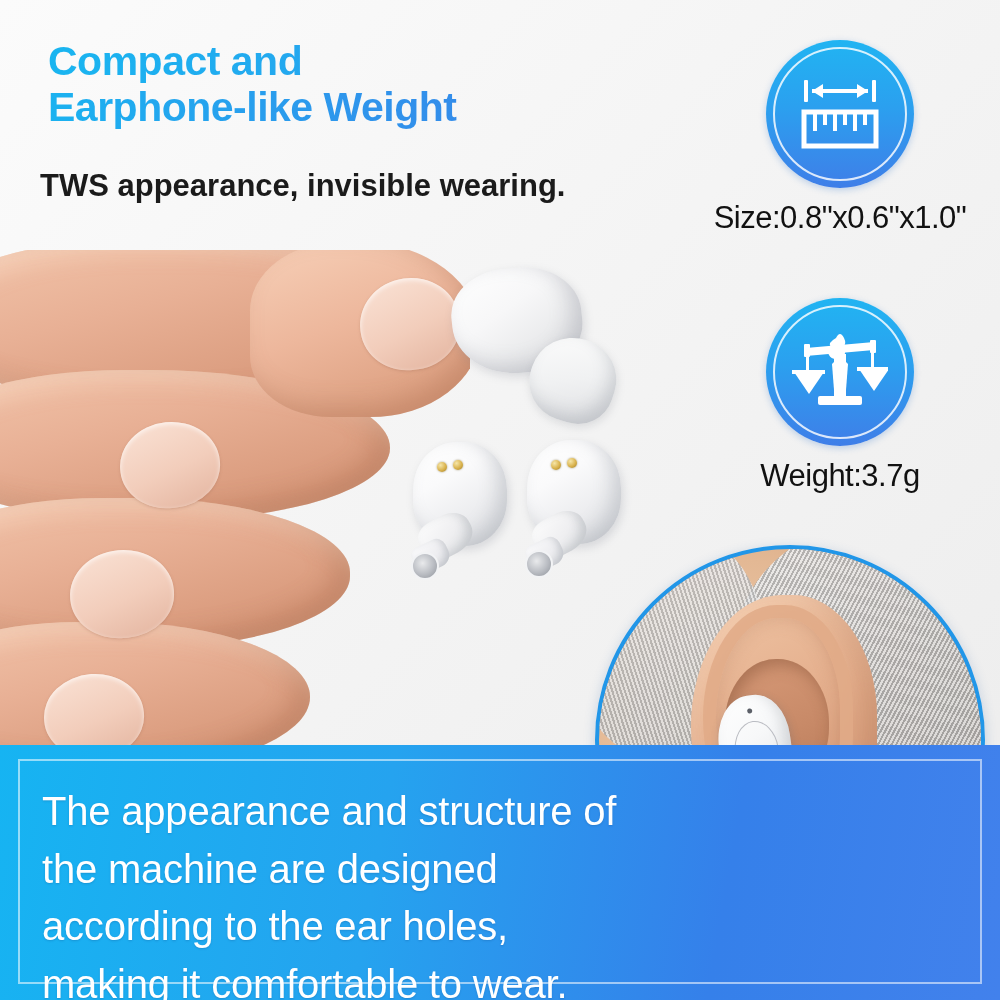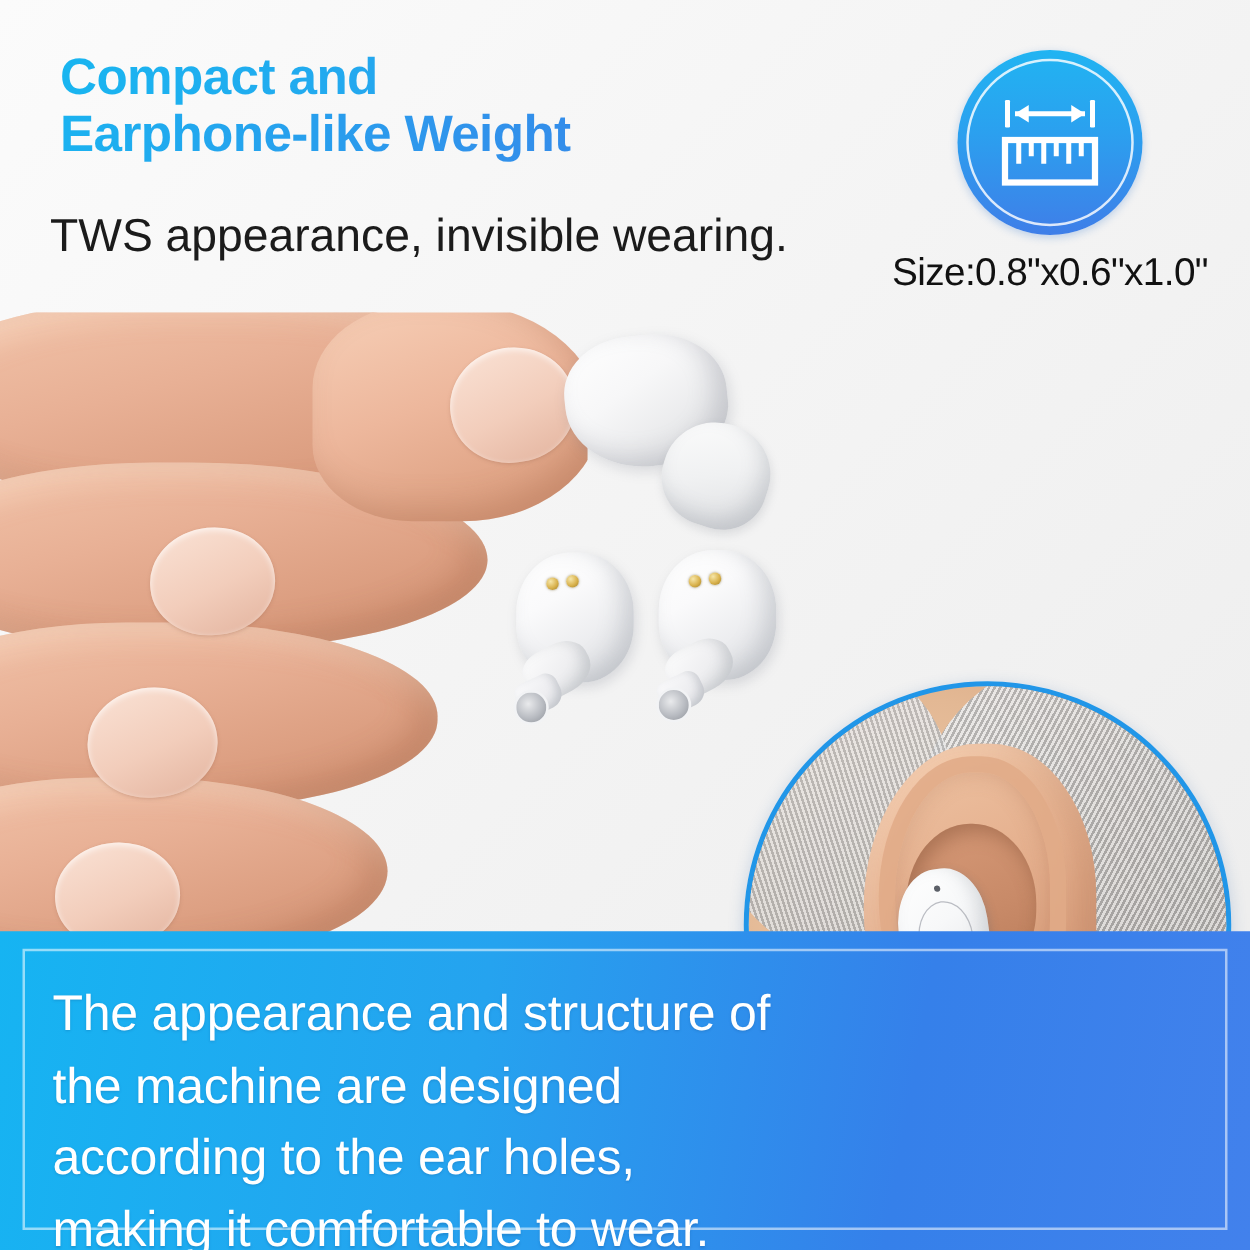--- a/index.html
+++ b/index.html
@@ -24,21 +24,21 @@
     -webkit-background-clip:text;background-clip:text;
     -webkit-text-fill-color:transparent;color:#2aa8ee;
   }
   .headline-line.l2{
     background:linear-gradient(90deg,#1bb2f0 0%,#2e96ec 45%,#4079e6 100%);
     -webkit-background-clip:text;background-clip:text;
     -webkit-text-fill-color:transparent;
   }
   .subhead{
     position:absolute;left:40px;top:168px;
-    font-size:37px;color:#1b1b1b;letter-spacing:0px;white-space:nowrap;
+    font-size:31px;color:#1b1b1b;letter-spacing:0px;white-space:nowrap;font-weight:bold;
   }
 
   
   .spec{position:absolute;text-align:center;}
   .spec-size{left:690px;top:40px;width:300px;}
   .spec-weight{left:690px;top:298px;width:300px;}
   .badge{
     width:148px;height:148px;border-radius:50%;margin:0 auto;
     background:linear-gradient(180deg,#21b4f2 0%,#2ba0ef 45%,#3f7ee8 100%);
     box-shadow:0 2px 7px rgba(40,110,200,.28);
@@ -252,20 +252,42 @@
           <rect x="39" y="46" width="4" height="17"></rect>
           <rect x="49" y="46" width="4" height="11"></rect>
           <rect x="59" y="46" width="4" height="17"></rect>
           <rect x="69" y="46" width="4" height="11"></rect>
         </g>
       </svg>
     </div>
     <div class="spec-label">Size:0.8"x0.6"x1.0"</div>
   </div>
 
+  <div class="spec spec-weight">
+    <div class="badge">
+      <svg width="96" height="96" viewBox="0 0 96 96">
+        <g fill="#ffffff">
+          <path d="M44 14 q4 -8 8 0 q3 6 -1 9 q5 4 0 9 q-3 3 -7 3 q-5 0 -7 -4 q-3 -5 2 -8 q-4 -4 5 -9 z"></path>
+          <rect x="42" y="30" width="12" height="44"></rect>
+          <path d="M40 40 q8 -9 16 0 l-2 26 h-12 z"></path>
+          <rect x="26" y="72" width="44" height="9" rx="2"></rect>
+          <polygon points="14,24 82,18 82,26 14,32"></polygon>
+          <rect x="12" y="20" width="6" height="13" rx="1"></rect>
+          <rect x="78" y="16" width="6" height="13" rx="1"></rect>
+          <rect x="14" y="27" width="3" height="22"></rect>
+          <rect x="79" y="24" width="3" height="22"></rect>
+          <path d="M2 48 h30 l-15 22 z"></path>
+          <path d="M67 45 h30 l-15 22 z"></path>
+          <rect x="0" y="46" width="33" height="4"></rect>
+          <rect x="65" y="43" width="33" height="4"></rect>
+        </g>
+      </svg>
+    </div>
+    <div class="spec-label">Weight:3.7g</div>
+  </div>
 
   <div class="hand-photo">
     <div class="finger f1"></div>
     <div class="finger f2"></div>
     <div class="finger f3"></div>
     <div class="finger f4"></div>
     <div class="thumbwrap">
         <div class="thumb"></div>
       </div>
     <div class="nail n1"></div>

